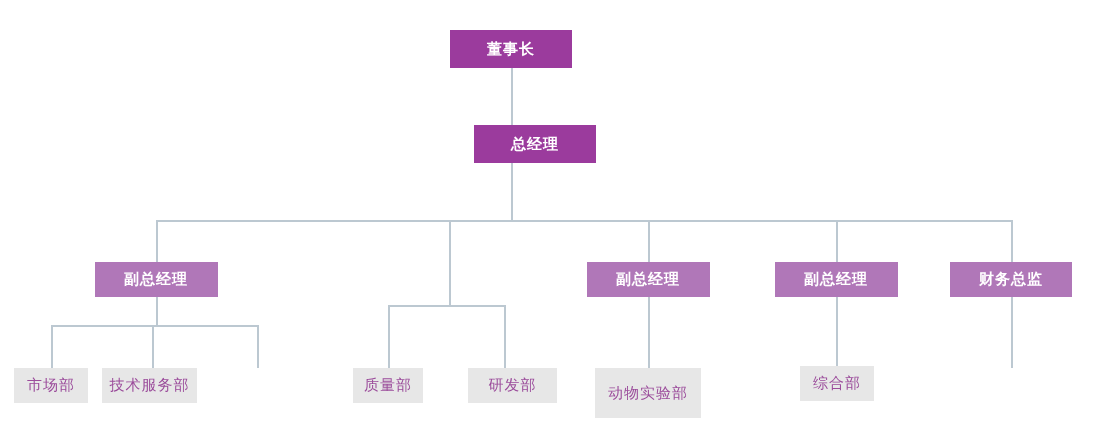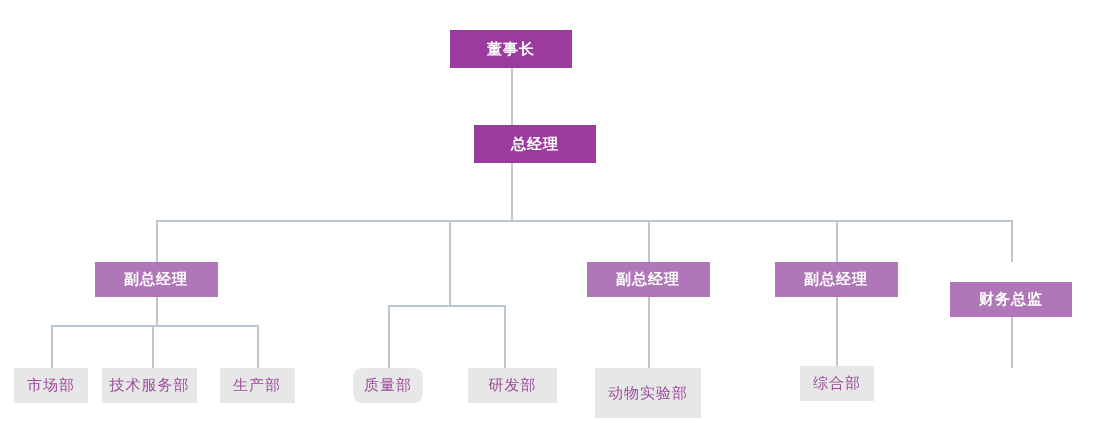--- a/index.html
+++ b/index.html
@@ -69,21 +69,20 @@
     <div class="line" style="left: 388px; top: 305px; width: 1.5px; height: 63px;"></div>
     <div class="line" style="left: 504px; top: 305px; width: 1.5px; height: 63px;"></div>
     <div class="line" style="left: 648px; top: 297px; width: 1.5px; height: 71px;"></div>
     <div class="line" style="left: 836px; top: 297px; width: 1.5px; height: 71px;"></div>
     <div class="line" style="left: 1011px; top: 297px; width: 1.5px; height: 71px;"></div>
     <div class="node exec" style="left: 450px; top: 30px; width: 122px; height: 38px;">董事长</div>
     <div class="node exec" style="left: 474px; top: 125px; width: 122px; height: 38px;">总经理</div>
     <div class="node mid" style="left: 94.5px; top: 262px; width: 123px; height: 35px;">副总经理</div>
     <div class="node mid" style="left: 586.5px; top: 262px; width: 123px; height: 35px;">副总经理</div>
     <div class="node mid" style="left: 774.5px; top: 262px; width: 123px; height: 35px;">副总经理</div>
-    <div class="node mid" style="left: 950px; top: 262px; width: 122px; height: 35px; margin-top: 20px;">财务总监</div>
+    <div class="node mid" style="left: 950px; top: 262px; width: 122px; height: 35px;">财务总监</div>
     <div class="node dept" style="left: 14px; top: 368px; width: 74px; height: 35px;">市场部</div>
     <div class="node dept" style="left: 102px; top: 368px; width: 95px; height: 35px;">技术服务部</div>
-    <div class="node dept" style="left: 219.5px; top: 368px; width: 75px; height: 35px;">生产部</div>
-    <div class="node dept" style="left: 353px; top: 368px; width: 70px; height: 35px; border-radius: 9px;">质量部</div>
+    <div class="node dept" style="left: 353px; top: 368px; width: 70px; height: 35px;">质量部</div>
     <div class="node dept" style="left: 468px; top: 368px; width: 89px; height: 35px;">研发部</div>
     <div class="node dept" style="left: 595px; top: 368px; width: 106px; height: 50px;">动物实验部</div>
     <div class="node dept" style="left: 800px; top: 366px; width: 74px; height: 35px;">综合部</div>
   </div>
 
 </body></html>

